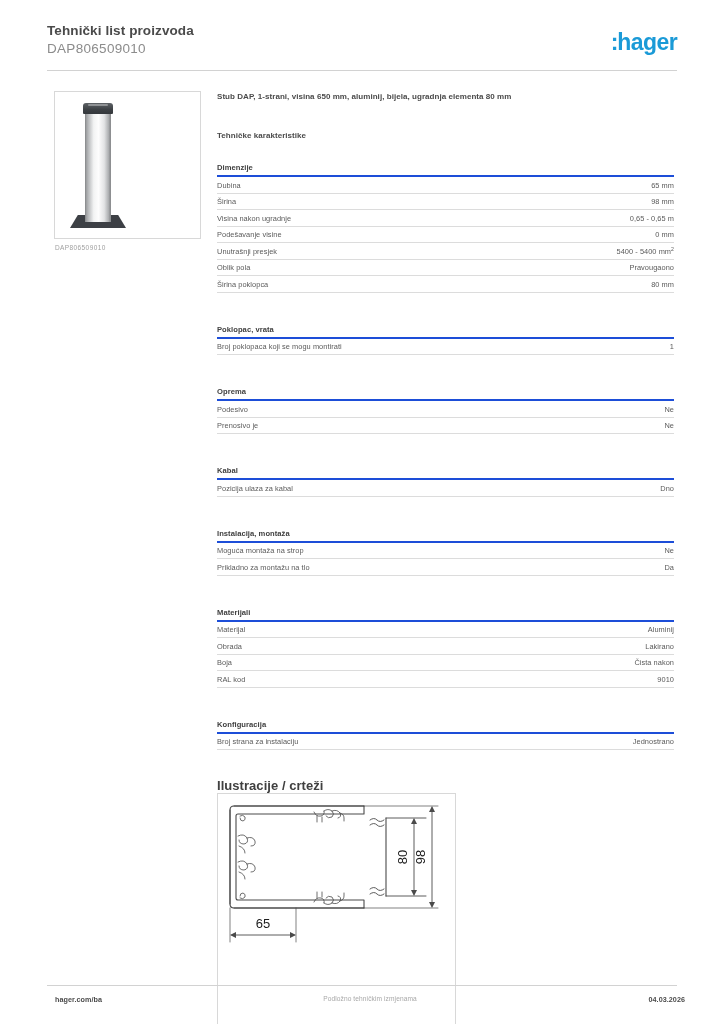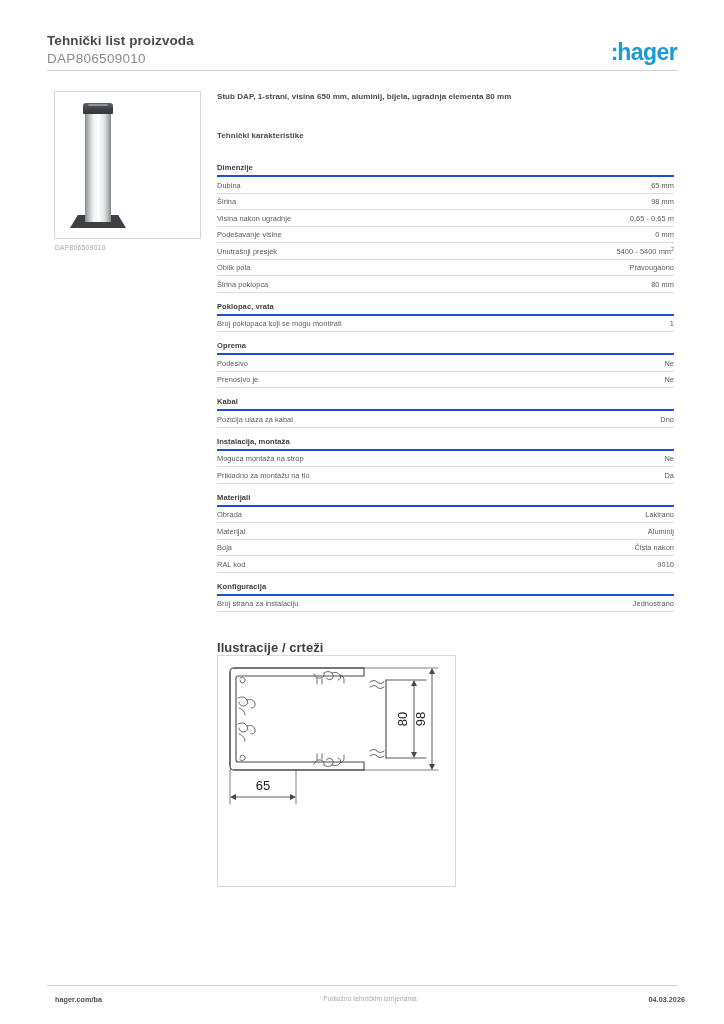--- a/index.html
+++ b/index.html
@@ -20,21 +20,21 @@
     inset: 0;
     width: 724px;
     height: 1024px;
     overflow: hidden;
   }
 
   
   .header {
     position: absolute;
     left: 47px;
-    top: 32px;
+    top: 22px;
     width: 630px;
     height: 48px;
   }
   .doc-title {
     font-size: 13.5px;
     font-weight: bold;
     color: #4a4a4a;
     letter-spacing: 0.1px;
     line-height: 17px;
   }
@@ -151,21 +151,21 @@
   }
   .specs-title {
     margin-top: 28px;
     font-size: 8px;
     font-weight: bold;
     color: #4a4a4a;
     letter-spacing: 0.05px;
   }
 
   .spec-group {
-    margin-top: 9px;
+    margin-top: 32px;
   }
   .spec-group:first-of-type {
     margin-top: 23px;
   }
   .group-head {
     font-size: 7.6px;
     font-weight: bold;
     color: #404040;
     padding-bottom: 3px;
     border-bottom: 2px solid #1d4ed8;
@@ -283,21 +283,21 @@
       <div class="bollard-body"></div>
       <div class="bollard-cap">
         <div class="bollard-cap-shine"></div>
       </div>
     </div>
   </div>
   <div class="thumb-caption">DAP806509010</div>
 
   <div class="main">
     <div class="product-desc">Stub DAP, 1-strani, visina 650 mm, aluminij, bijela, ugradnja elementa 80 mm</div>
-    <div class="specs-title">Tehnički karakteristike</div>
+    <div class="specs-title">Tehničke karakteristike</div>
 
     <div id="spec-groups-container">
         <div class="spec-group">
           <div class="group-head">Dimenzije</div>
           <div class="spec-row">
             <span class="spec-label">Dubina</span>
             <span class="spec-value">65 mm</span>
           </div>
           <div class="spec-row">
             <span class="spec-label">Širina</span>
@@ -356,26 +356,26 @@
             <span class="spec-value">Ne</span>
           </div>
           <div class="spec-row">
             <span class="spec-label">Prikladno za montažu na tlo</span>
             <span class="spec-value">Da</span>
           </div>
         </div>
         <div class="spec-group">
           <div class="group-head">Materijali</div>
           <div class="spec-row">
+            <span class="spec-label">Materijal</span>
+            <span class="spec-value">Aluminij</span>
+          </div>
+          <div class="spec-row">
             <span class="spec-label">Obrada</span>
             <span class="spec-value">Lakirano</span>
-          </div>
-          <div class="spec-row">
-            <span class="spec-label">Materijal</span>
-            <span class="spec-value">Aluminij</span>
           </div>
           <div class="spec-row">
             <span class="spec-label">Boja</span>
             <span class="spec-value">Čista nakon</span>
           </div>
           <div class="spec-row">
             <span class="spec-label">RAL kod</span>
             <span class="spec-value">9010</span>
           </div>
         </div>

